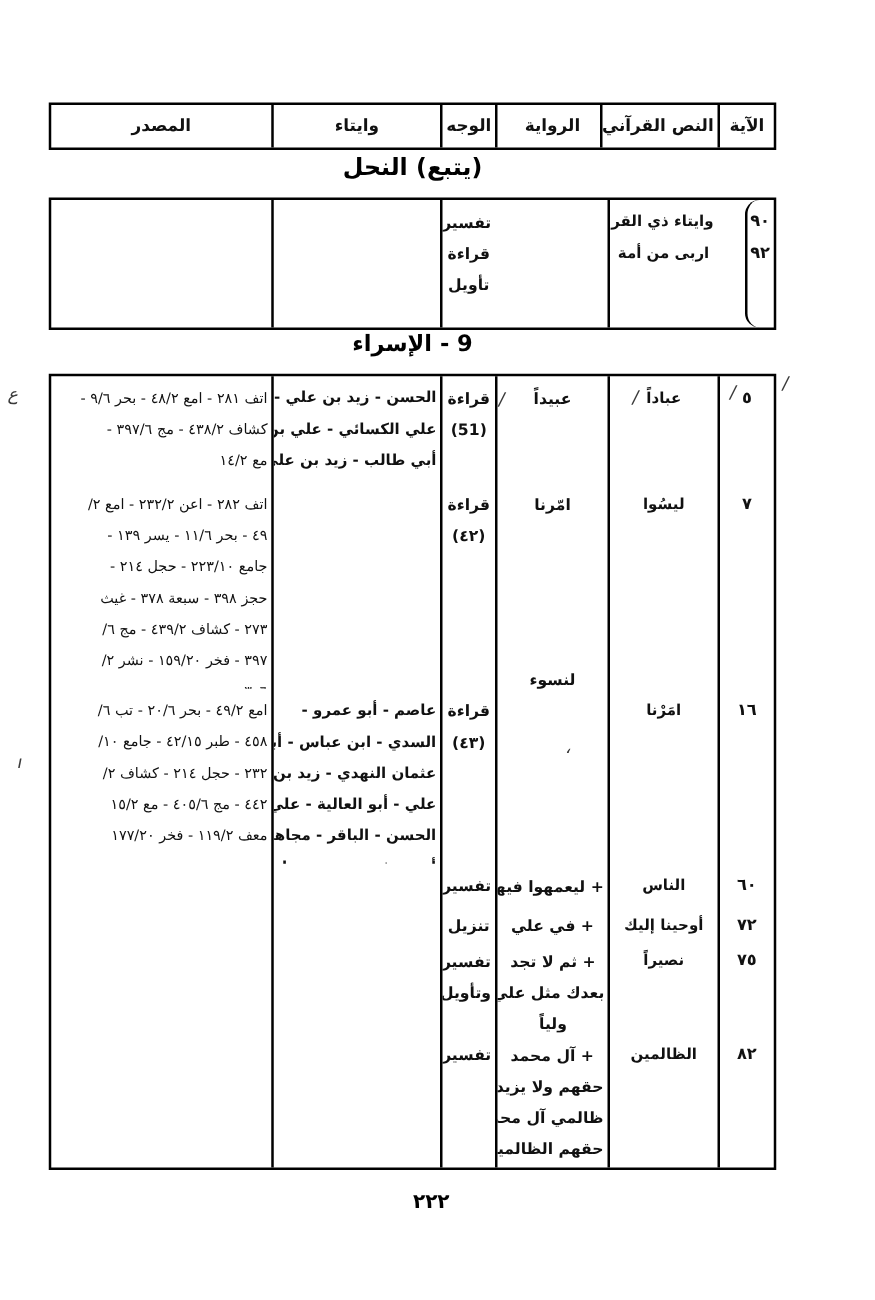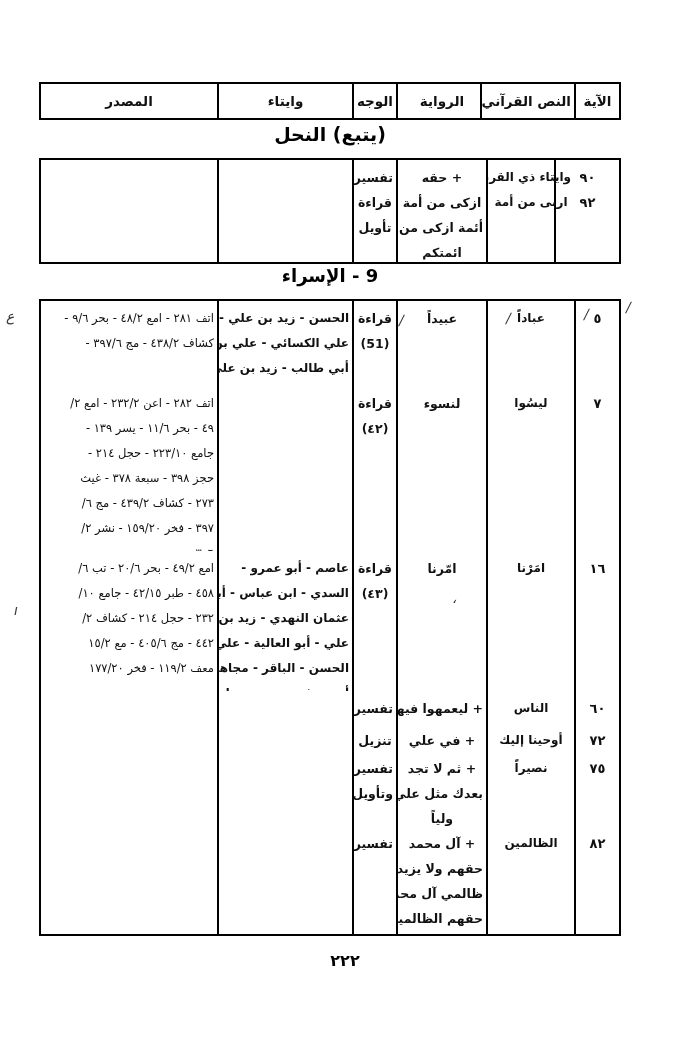--- a/index.html
+++ b/index.html
@@ -77,38 +77,30 @@
     </div>
     <div class="tcol no-sep" style="right: 402px; width: 176px;">
       <div class="tcell cell-masdar" style="height: 34px;">
         <div class="tline">المصدر</div>
       </div>
     </div>
   </div>
 
 <div id="title-nahl" class="sec-title">(يتبع) النحل</div>
 <div id="t-nahl" class="scan-table" style="top:158px;height:106px;">
-    <div class="tcol" style="right: 0px; width: 65px;">
+    <div class="tcol" style="right: 0px; width: 23px; border-radius: 21px;">
       <div class="tcell cell-aya" style="height: 102px;">
         <div class="tline">٩٠</div>
         <div class="tline">٩٢</div>
       </div>
     </div>
     <div class="tcol" style="right: 45px; width: 88px;">
       <div class="tcell cell-nass" style="height: 102px;">
         <div class="tline">وايتاء ذي القربى</div>
         <div class="tline">اربى من أمة</div>
-      </div>
-    </div>
-    <div class="tcol" style="right: 133px; width: 90px;">
-      <div class="tcell cell-riwaya" style="height: 102px;">
-        <div class="tline">+ حقه</div>
-        <div class="tline">ازكى من أمة</div>
-        <div class="tline">أئمة ازكى من</div>
-        <div class="tline">ائمتكم</div>
       </div>
     </div>
     <div class="tcol" style="right: 223px; width: 44px;">
       <div class="tcell cell-wajh" style="height: 102px;">
         <div class="tline">تفسير</div>
         <div class="tline">قراءة</div>
         <div class="tline">تأويل</div>
       </div>
     </div>
     <div class="tcol" style="right: 267px; width: 135px;">
@@ -164,25 +156,25 @@
         <div class="tline">نصيراً</div>
       </div>
       <div class="tcell cell-nass" style="height: 108px;">
         <div class="tline">الظالمين</div>
       </div>
     </div>
     <div class="tcol" style="right: 133px; width: 90px;">
       <div class="tcell cell-riwaya" style="height: 85px;">
         <div class="tline">عبيداً</div>
       </div>
+      <div class="tcell cell-riwaya" style="height: 140px;">
+        <div class="tline">امّرنا</div>
+      </div>
       <div class="tcell cell-riwaya" style="height: 165px;">
         <div class="tline">لنسوء</div>
-      </div>
-      <div class="tcell cell-riwaya" style="height: 140px;">
-        <div class="tline">امّرنا</div>
       </div>
       <div class="tcell cell-riwaya" style="height: 32px;">
         <div class="tline">+ ليعمهوا فيها</div>
       </div>
       <div class="tcell cell-riwaya" style="height: 28px;">
         <div class="tline">+ في علي</div>
       </div>
       <div class="tcell cell-riwaya" style="height: 75px;">
         <div class="tline">+ ثم لا تجد</div>
         <div class="tline">بعدك مثل علي</div>
@@ -240,20 +232,21 @@
       </div>
       <div class="tcell cell-qari" style="height: 32px;"></div>
       <div class="tcell cell-qari" style="height: 28px;"></div>
       <div class="tcell cell-qari" style="height: 75px;"></div>
       <div class="tcell cell-qari" style="height: 108px;"></div>
     </div>
     <div class="tcol no-sep" style="right: 402px; width: 176px;">
       <div class="tcell cell-masdar" style="height: 85px;">
         <div class="tline">اتف ٢٨١ - امع ٤٨/٢ - بحر ٩/٦ -</div>
         <div class="tline">كشاف ٤٣٨/٢ - مج ٣٩٧/٦ -</div>
+        <div class="tline">مع ١٤/٢</div>
       </div>
       <div class="tcell cell-masdar" style="height: 165px;">
         <div class="tline">اتف ٢٨٢ - اعن ٢٣٢/٢ - امع ٢/</div>
         <div class="tline">٤٩ - بحر ١١/٦ - يسر ١٣٩ -</div>
         <div class="tline">جامع ٢٢٣/١٠ - حجل ٢١٤ -</div>
         <div class="tline">حجز ٣٩٨ - سبعة ٣٧٨ - غيث</div>
         <div class="tline">٢٧٣ - كشاف ٤٣٩/٢ - مج ٦/</div>
         <div class="tline">٣٩٧ - فخر ١٥٩/٢٠ - نشر ٢/</div>
         <div class="tline">٣٠٦</div>
       </div>

